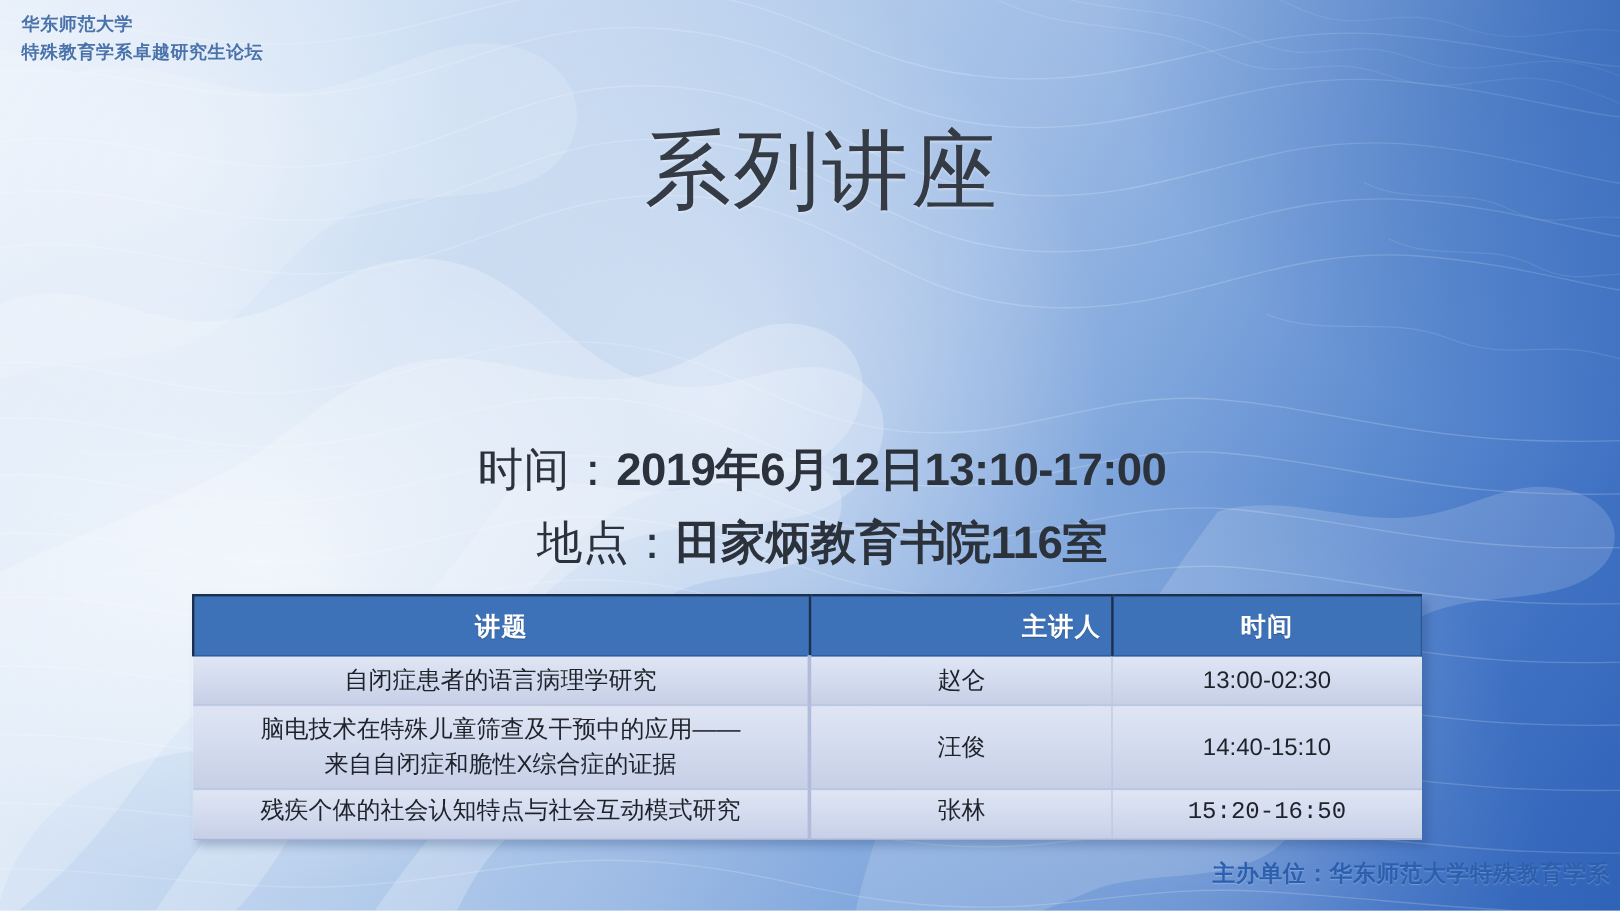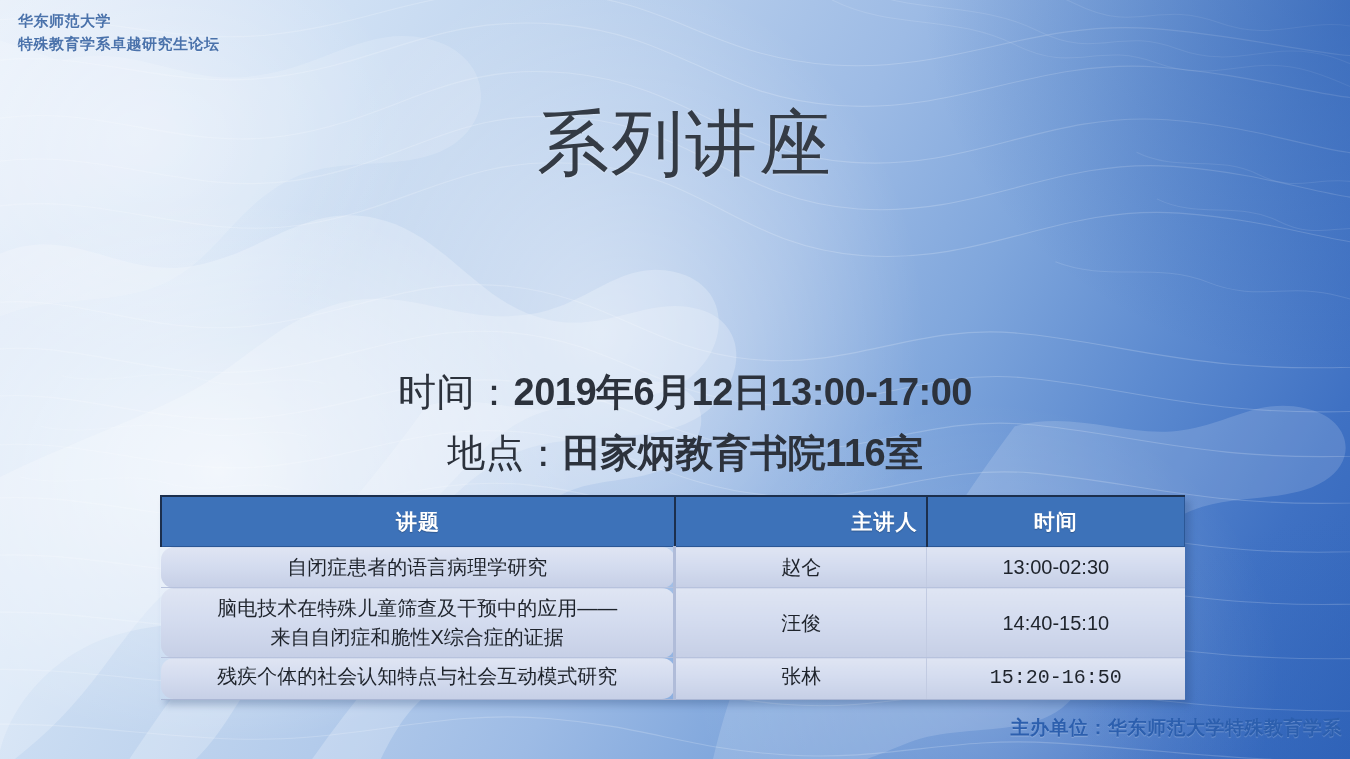--- a/index.html
+++ b/index.html
@@ -130,21 +130,21 @@
   table.schedule thead th.c3 { border-left: 2px solid #1c2f4d; border-right: 1px solid #2b5796; }
 
   table.schedule tbody td {
     background: linear-gradient(to bottom, #dfe5f3 0%, #d4dcef 45%, #c6cfe6 100%);
     color: #1e232b;
     font-size: 20px;
     line-height: 1.42;
     border-bottom: 1px solid #b7c2dd;
   }
   table.schedule tbody tr:last-child td { border-bottom: 1px solid #aab6d4; font-family: Liberation Mono, monospace; }
-  table.schedule tbody td.col-topic  { border-right: 3px solid #b0bcd9; border-radius: 13px; }
+  table.schedule tbody td.col-topic  { border-right: 3px solid #b0bcd9; }
   table.schedule tbody td.col-speaker{ border-right: 1px solid #c2cbe2; }
 
   .col1 { width: 50.2%; }
   .col2 { width: 24.6%; }
   .col3 { width: 25.2%; }
 
   .row-h1 { height: 38px; }
   .row-h2 { height: 68px; }
   .row-h3 { height: 38px; }
 
@@ -233,21 +233,21 @@
     <div>华东师范大学</div>
     <div>特殊教育学系卓越研究生论坛</div>
   </div>
 
   <div class="title-block">
     <div class="title-line">系列讲座</div>
   </div>
 
   <div class="info-block">
     <div class="info-line">
-      <span class="lbl">时间：</span><span class="val">2019年6月12日13:00-17:00</span>
+      <span class="lbl">时间：</span><span class="val">2019年6月12日13:10-17:00</span>
     </div>
     <div class="info-line">
       <span class="lbl">地点：</span><span class="val">田家炳教育书院116室</span>
     </div>
   </div>
 
   <div class="table-wrap">
     <table class="schedule">
       <colgroup>
         <col class="col1">

